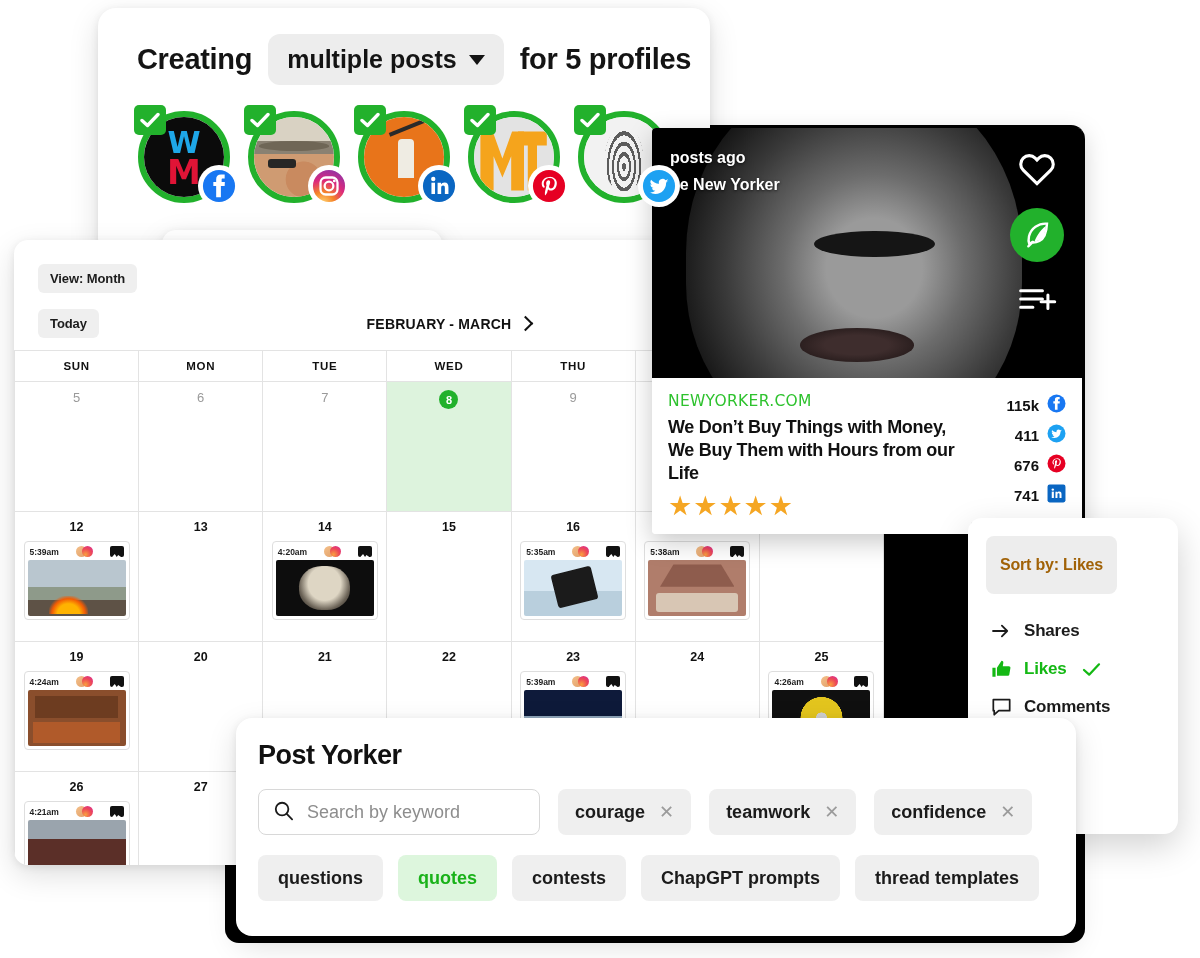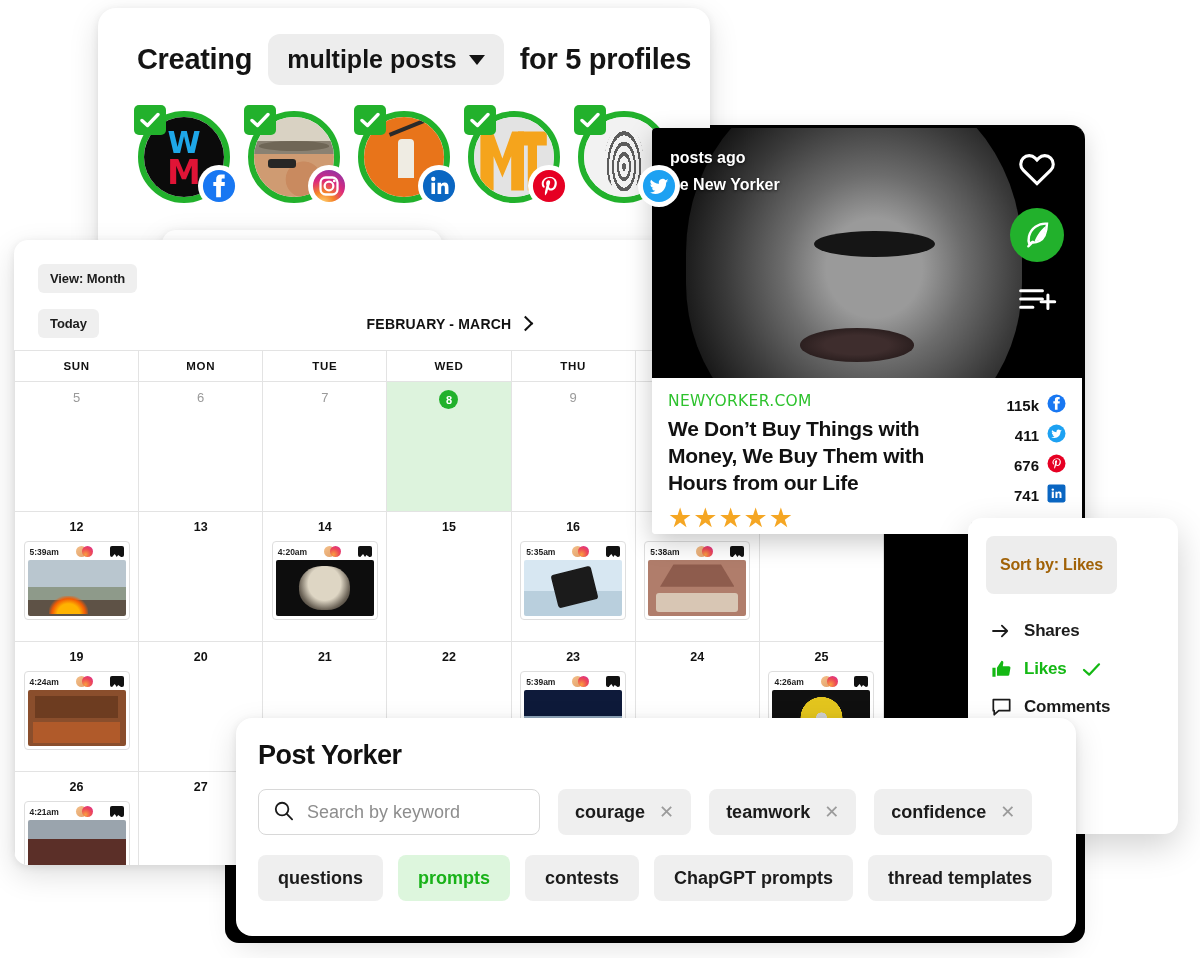--- a/index.html
+++ b/index.html
@@ -413,21 +413,21 @@
   .ny-left { flex: 1 1 auto; min-width: 0; }
   .ny-source {
     color: #2ec22e;
     font-size: 15.5px;
     font-weight: 400;
     letter-spacing: 0.3px;
     margin-bottom: 6px;
     font-family: "DejaVu Sans", sans-serif;
   }
   .ny-title {
-    font-size: 21px;
+    font-size: 18px;
     font-weight: 700;
     color: #111;
     line-height: 1.28;
     letter-spacing: -0.3px;
   }
   .ny-stars { margin-top: 8px; font-size: 27px; color: #f5a623; letter-spacing: 1px; line-height: 1; }
   .ny-right {
     flex: 0 0 auto;
     width: 96px;
     display: flex;
@@ -1087,18 +1087,18 @@
           <span class="kw-x">✕</span>
         </div>
         <div class="kw-chip">
           <span>confidence</span>
           <span class="kw-x">✕</span>
         </div>
       </div>
   </div>
   <div class="ideas-row2" id="cat-chips">
       <div class="cat-chip">questions</div>
-      <div class="cat-chip sel">prompts</div>
+      <div class="cat-chip sel">quotes</div>
       <div class="cat-chip">contests</div>
       <div class="cat-chip">ChapGPT prompts</div>
       <div class="cat-chip">thread templates</div>
     </div>
 </div>
 
 </body></html>

